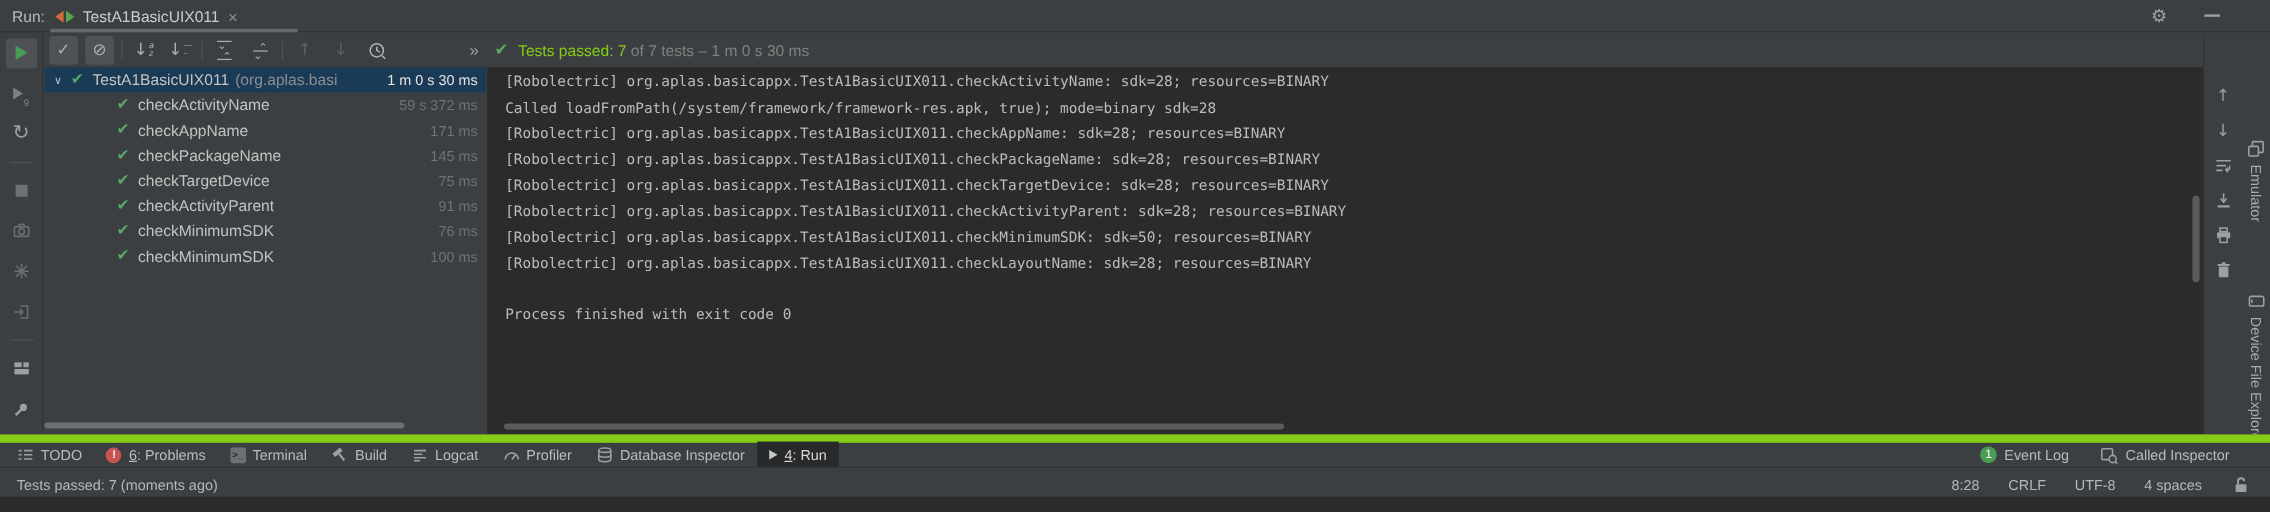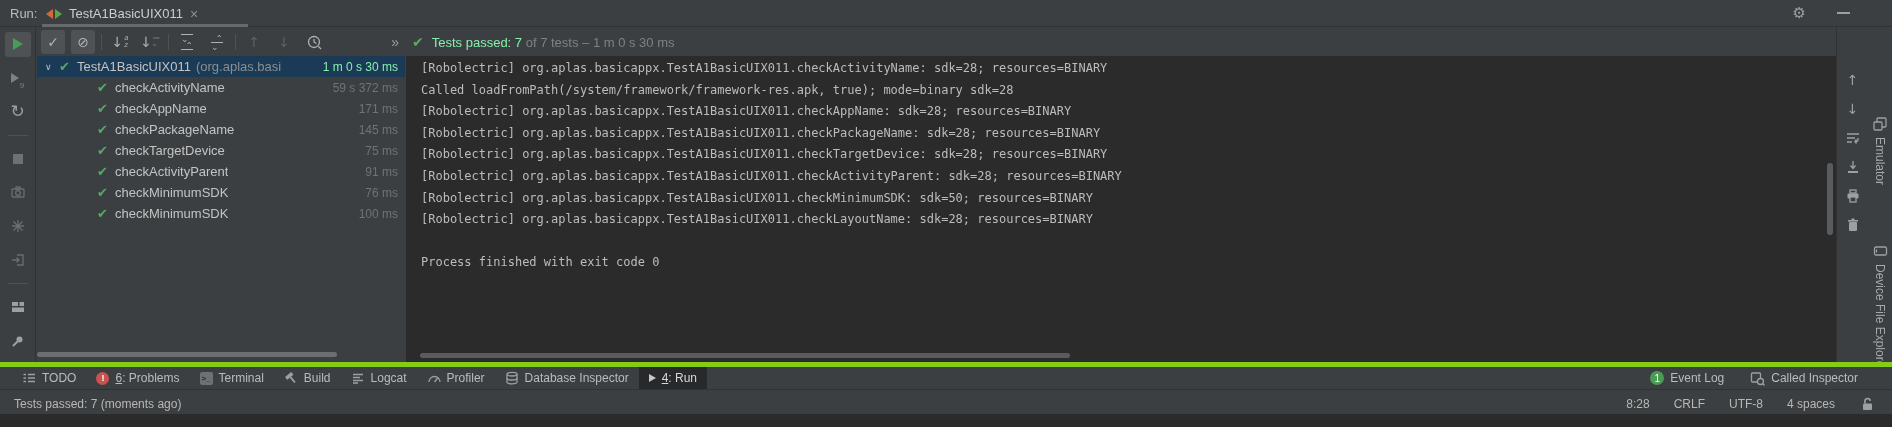--- a/index.html
+++ b/index.html
@@ -44,29 +44,29 @@
   .tsep { width:1px; height:16px; background:#515151; }
   .sorticon { display:flex; align-items:center; }
   .sorticon .az { display:flex; flex-direction:column; font-size:7px; line-height:7px; margin-left:1px; }
   .chev2 { display:flex; flex-direction:column; font-size:9px; line-height:6px; }
   .chev2 .bar { width:12px; height:1px; background:#afb1b3; margin:1px auto; }
   .more-chevrons { margin-left:auto; margin-right:6px; color:#9da0a2; font-size:14px; }
 
   
   .summary { position:absolute; left:412px; top:28px; height:28px; display:flex; align-items:center; gap:8px; font-size:13px; }
   .check-green { color:#59a869; font-size:14px; font-weight:bold; font-family:"DejaVu Sans", sans-serif; }
-  .summary .strong { color:#86efac; }
+  .summary .strong { color:#84cc16; }
   .summary .weak { color:#808080; }
 
   
   .tree { position:absolute; left:37px; top:56px; width:368px; height:298px; background:#3c3f41; font-size:13px; overflow:hidden; }
   .trow { height:21px; display:flex; align-items:center; padding-right:7px; white-space:nowrap; }
   .trow .time { margin-left:auto; color:#6e7377; font-size:12px; padding-left:8px; }
   .trow.selected { background:#1b3a56; }
-  .trow.selected .time { color:#86efac; }
+  .trow.selected .time { color:#e5e5e5; }
   .trow .chev { width:14px; margin-left:8px; color:#c0c3c5; font-size:9px; }
   .trow .chk { color:#59a869; font-weight:bold; font-size:13px; width:18px; font-family:"DejaVu Sans", sans-serif; }
   .trow .name { color:#c3c3c3; overflow:hidden; text-overflow:clip; }
   .trow .pkg { color:#8a8f92; margin-left:5px; overflow:hidden; }
   .trow.child { padding-left:60px; }
   .tree-hscroll { position:absolute; left:37px; top:352px; width:300px; height:5px; background:rgba(166,170,174,.45); border-radius:3px; }
 
   
   .console { position:absolute; left:406px; top:56px; width:1430px; height:306px; background:#2b2b2b; overflow:hidden; }
   .console-inner { padding:5px 0 0 15px; }
@@ -79,22 +79,22 @@
     display:flex; flex-direction:column; align-items:center; padding-top:40px; }
   .rbtn { width:24px; height:24px; display:flex; align-items:center; justify-content:center; color:#9da0a2; margin-bottom:5px; font-size:14px; font-family:"DejaVu Sans", sans-serif; }
 
   
   .edge-strip { position:absolute; left:1868px; top:28px; width:24px; height:334px; background:#3c3f41; }
   .vtab { position:absolute; left:0; width:24px; display:flex; flex-direction:column; align-items:center; gap:6px; color:#a7aaac; font-size:12px; }
   .vtab .vlabel { writing-mode:vertical-rl; }
   .vtab-emulator { top:88px; } .vtab-dfe { top:215px; }
 
   
-  .toolbar-bottom { position:absolute; left:0; top:362px; width:1892px; height:27px; background:#3c3f41; border-top:5px solid #84cc16;
-    display:flex; align-items:center; font-size:12px; color:#bbbbbb; padding-left:12px; }
+  .toolbar-bottom { position:absolute; left:0; top:362px; width:1892px; height:27px; background:#3c3f41; border-top:7px solid #84cc16;
+    display:flex; align-items:center; font-size:12px; color:#bbbbbb; padding-left:4px; }
   .wtab { display:flex; align-items:center; gap:6px; padding:4px 10px; border-radius:0; white-space:nowrap; }
   .wtab.active { background:#27292a; color:#d8d8d8; }
   .wtab .mn { text-decoration:underline; }
   .prob-ic { width:13px; height:13px; border-radius:50%; background:#c75450; color:#fff; font-size:9px; font-weight:bold; display:flex; align-items:center; justify-content:center; }
   .term-ic { width:13px; height:13px; background:#6e7173; border-radius:2px; color:#2b2b2b; font-size:8px; font-weight:bold; display:flex; align-items:center; justify-content:center; }
   .play-small { width:0;height:0;border-top:4px solid transparent;border-bottom:4px solid transparent;border-left:7px solid #c5c8ca; }
   .bottom-right { margin-left:auto; display:flex; align-items:center; gap:26px; padding-right:34px; }
   .badge { width:14px; height:14px; border-radius:50%; background:#499c54; color:#fff; font-size:10px; display:flex; align-items:center; justify-content:center; }
   .flexrow { display:flex; align-items:center; gap:6px; }
 

